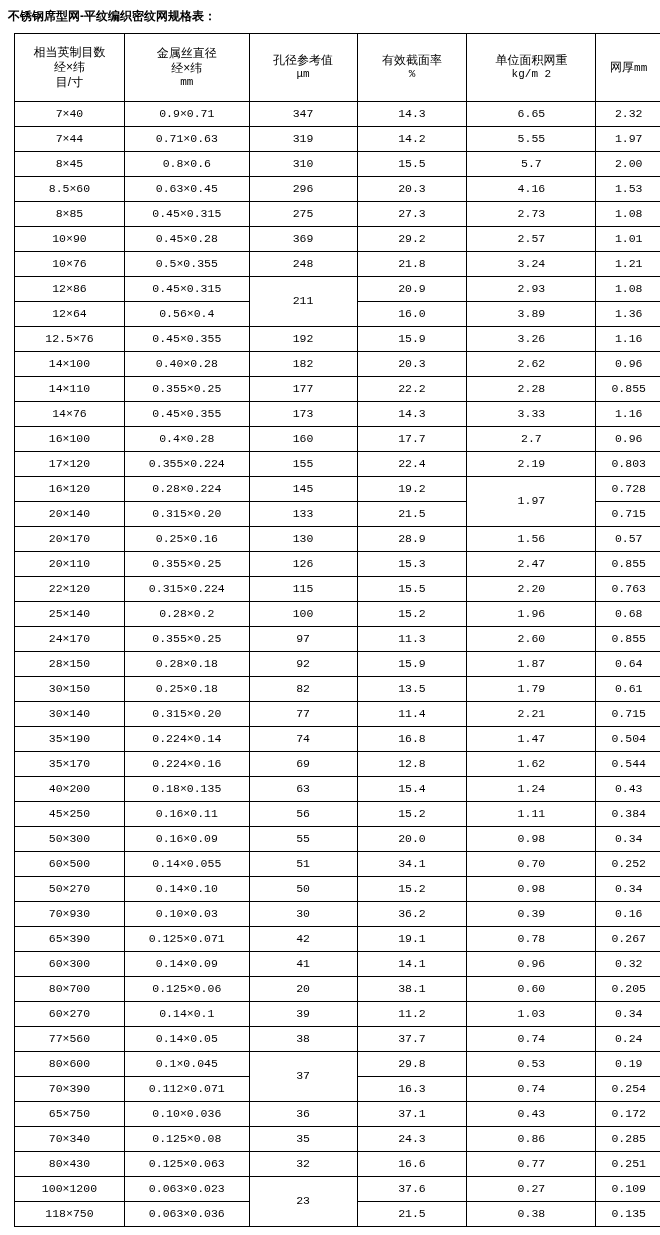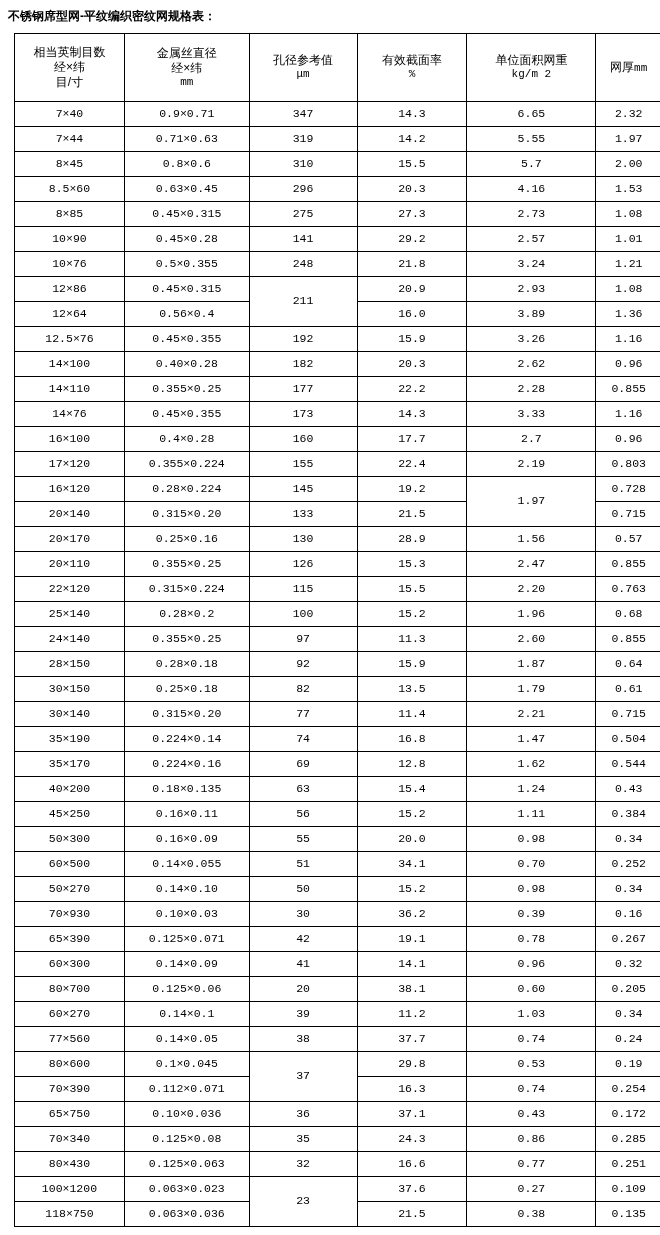--- a/index.html
+++ b/index.html
@@ -143,21 +143,21 @@
           <td class="num">8×85</td>
           <td class="num">0.45×0.315</td>
           <td class="num">275</td>
           <td class="num">27.3</td>
           <td class="num">2.73</td>
           <td class="num">1.08</td>
         </tr>
         <tr>
           <td class="num">10×90</td>
           <td class="num">0.45×0.28</td>
-          <td class="num">141</td>
+          <td class="num">369</td>
           <td class="num">29.2</td>
           <td class="num">2.57</td>
           <td class="num">1.01</td>
         </tr>
         <tr>
           <td class="num">10×76</td>
           <td class="num">0.5×0.355</td>
           <td class="num">248</td>
           <td class="num">21.8</td>
           <td class="num">3.24</td>
@@ -267,21 +267,21 @@
         </tr>
         <tr>
           <td class="num">25×140</td>
           <td class="num">0.28×0.2</td>
           <td class="num">100</td>
           <td class="num">15.2</td>
           <td class="num">1.96</td>
           <td class="num">0.68</td>
         </tr>
         <tr>
-          <td class="num">24×140</td>
+          <td class="num">24×170</td>
           <td class="num">0.355×0.25</td>
           <td class="num">97</td>
           <td class="num">11.3</td>
           <td class="num">2.60</td>
           <td class="num">0.855</td>
         </tr>
         <tr>
           <td class="num">28×150</td>
           <td class="num">0.28×0.18</td>
           <td class="num">92</td>

